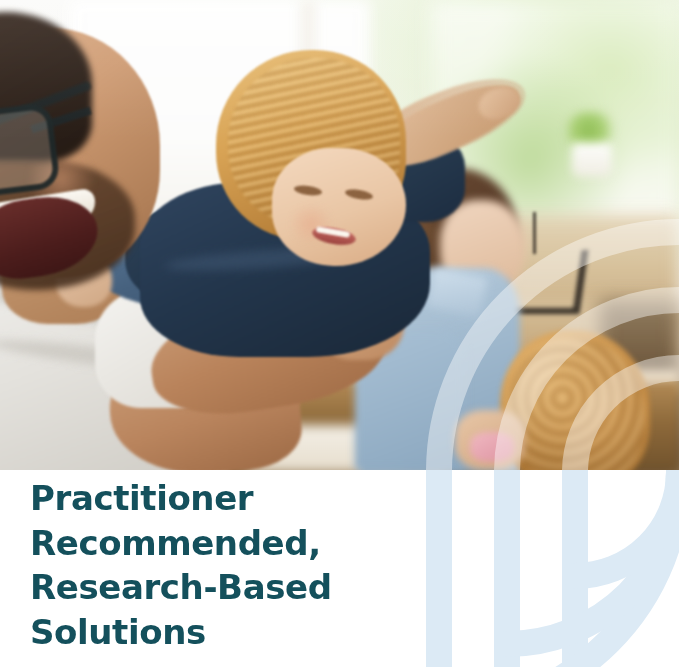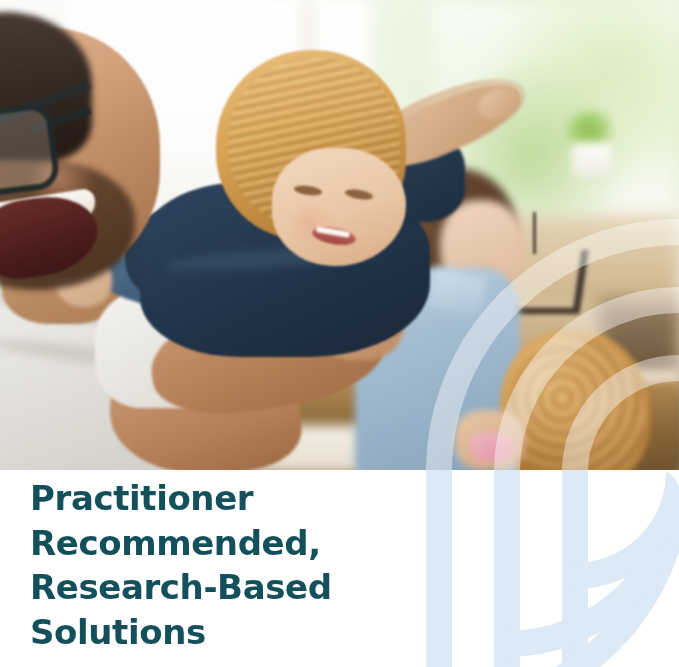--- a/index.html
+++ b/index.html
@@ -322,21 +322,21 @@
   
   #logo-on-photo{
     position:absolute;left:0;top:0;width:679px;height:470px;overflow:hidden;
     pointer-events:none;
   }
   #logo-on-photo svg{position:absolute;left:0;top:0;}
 
   
   #band{
     position:absolute;left:0;top:470px;width:679px;height:197px;
-    background:#ffffff;overflow:hidden;border-radius:22px;
+    background:#ffffff;overflow:hidden;
   }
   #logo-on-band{
     position:absolute;left:0;top:-470px;width:679px;height:667px;pointer-events:none;
   }
   #headline{
     position:absolute;left:30px;top:6px;width:420px;
     margin:0;
     font-family:"DejaVu Sans","Liberation Sans",sans-serif;
     font-weight:700;
     font-size:34px;

